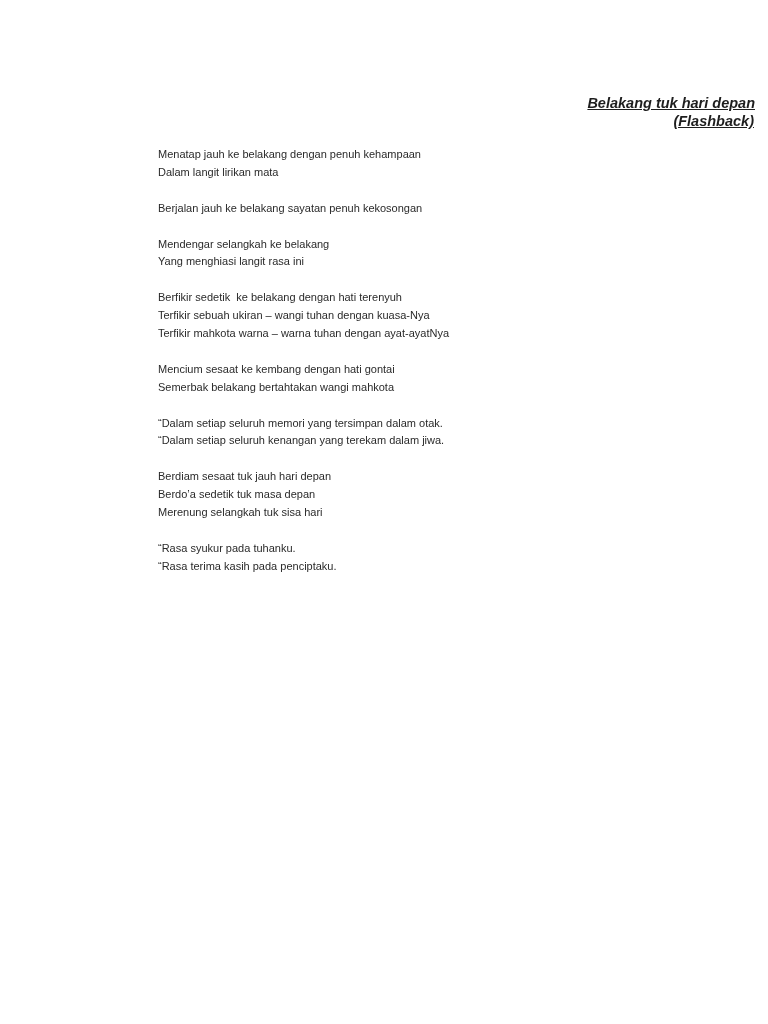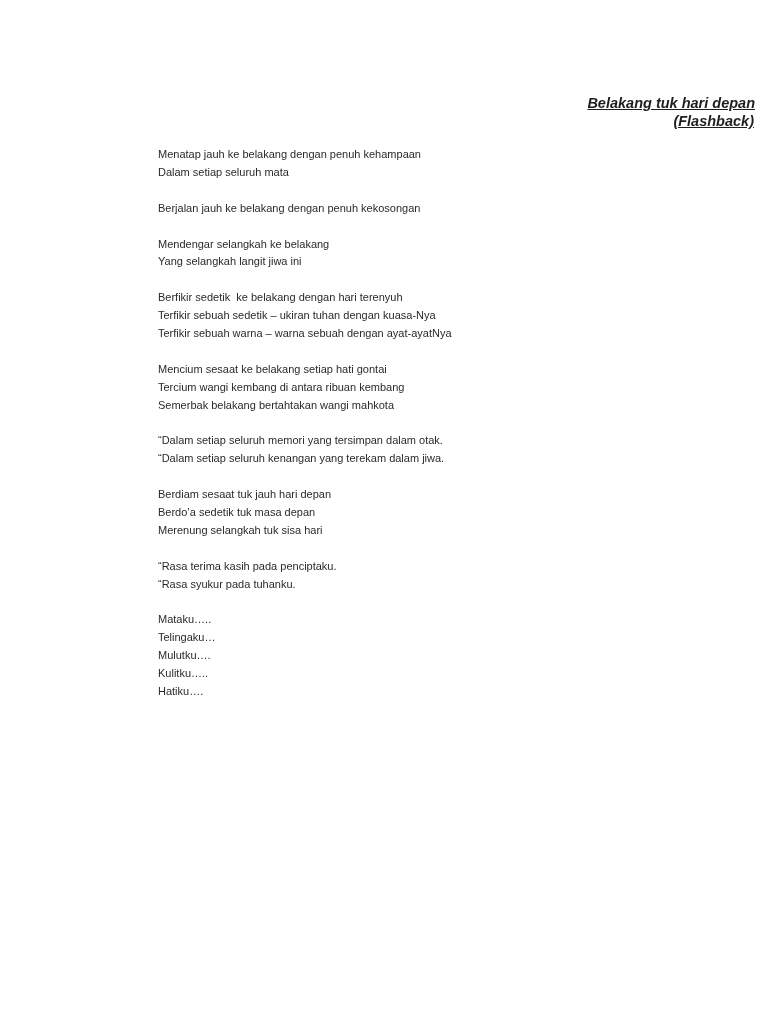--- a/index.html
+++ b/index.html
@@ -60,53 +60,45 @@
 
 <div class="page">
   <div class="title-block">
     <span class="title-line">Belakang tuk hari depan</span>
     <span class="title-line" style="transform: translateX(-14px);">(Flashback)</span>
   </div>
 
   <div class="body-block">
     <div class="stanza">
       <span class="line">Menatap jauh ke belakang dengan penuh kehampaan</span>
-      <span class="line">Dalam setiap seluruh mata</span>
+      <span class="line">Dalam langit lirikan mata</span>
     </div>
     <div class="stanza">
-      <span class="line">Berjalan jauh ke belakang dengan penuh kekosongan</span>
+      <span class="line">Berjalan jauh ke belakang sayatan penuh kekosongan</span>
     </div>
     <div class="stanza">
       <span class="line">Mendengar selangkah ke belakang</span>
-      <span class="line">Yang selangkah langit jiwa ini</span>
+      <span class="line">Yang menghiasi langit rasa ini</span>
     </div>
     <div class="stanza">
-      <span class="line">Berfikir sedetik  ke belakang dengan hari terenyuh</span>
-      <span class="line">Terfikir sebuah sedetik – ukiran tuhan dengan kuasa-Nya</span>
-      <span class="line">Terfikir sebuah warna – warna sebuah dengan ayat-ayatNya</span>
+      <span class="line">Berfikir sedetik  ke belakang dengan hati terenyuh</span>
+      <span class="line">Terfikir sebuah ukiran – wangi tuhan dengan kuasa-Nya</span>
+      <span class="line">Terfikir mahkota warna – warna tuhan dengan ayat-ayatNya</span>
     </div>
     <div class="stanza">
-      <span class="line">Mencium sesaat ke belakang setiap hati gontai</span>
-      <span class="line">Tercium wangi kembang di antara ribuan kembang</span>
+      <span class="line">Mencium sesaat ke kembang dengan hati gontai</span>
       <span class="line">Semerbak belakang bertahtakan wangi mahkota</span>
     </div>
     <div class="stanza">
       <span class="line">“Dalam setiap seluruh memori yang tersimpan dalam otak.</span>
       <span class="line">“Dalam setiap seluruh kenangan yang terekam dalam jiwa.</span>
     </div>
     <div class="stanza">
       <span class="line">Berdiam sesaat tuk jauh hari depan</span>
       <span class="line">Berdo’a sedetik tuk masa depan</span>
       <span class="line">Merenung selangkah tuk sisa hari</span>
     </div>
     <div class="stanza">
+      <span class="line">“Rasa syukur pada tuhanku.</span>
       <span class="line">“Rasa terima kasih pada penciptaku.</span>
-      <span class="line">“Rasa syukur pada tuhanku.</span>
-    </div>
-    <div class="stanza">
-      <span class="line">Mataku…..</span>
-      <span class="line">Telingaku…</span>
-      <span class="line">Mulutku….</span>
-      <span class="line">Kulitku…..</span>
-      <span class="line">Hatiku….</span>
     </div>
   </div>
 </div>
 
 </body></html>

